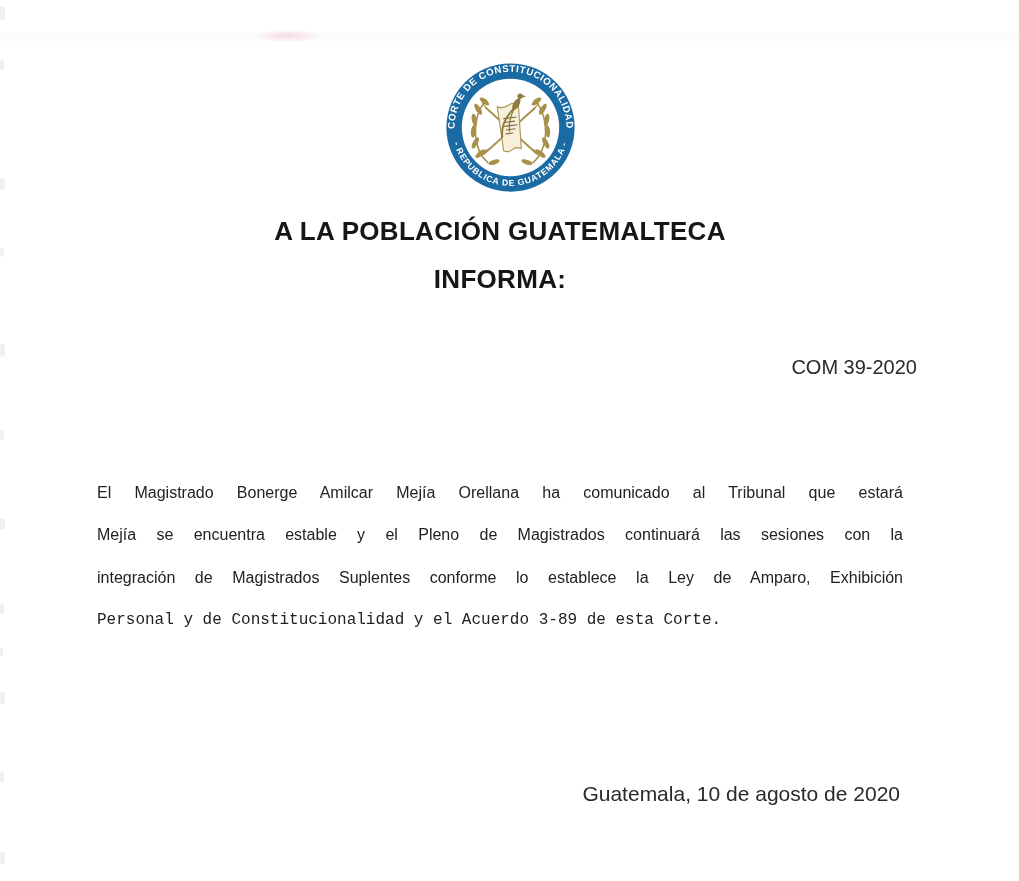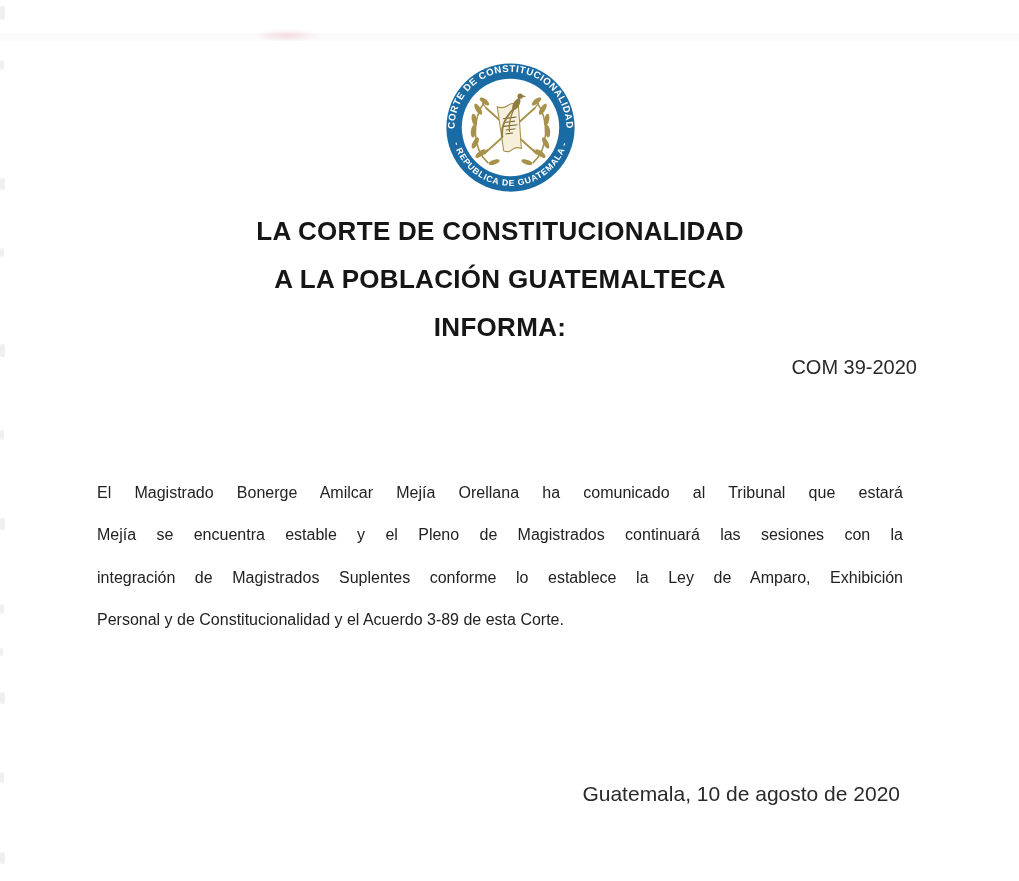--- a/index.html
+++ b/index.html
@@ -33,21 +33,21 @@
   .seal{position:absolute;left:443px;top:59px;width:135px;height:137px;}
 
   .title-block{position:absolute;left:0;top:207px;width:1000px;text-align:center;}
   .title-line{font-weight:bold;font-size:26px;line-height:48px;letter-spacing:0.3px;color:#161616;}
 
   .com-ref{position:absolute;top:355px;right:102px;font-size:20px;line-height:24px;color:#2a2a2a;}
 
   .body-par{position:absolute;left:97px;top:472px;width:806px;
     font-size:16px;color:#222;}
   .jline{line-height:42.4px;text-align:justify;text-align-last:justify;white-space:normal;}
-  .jline-last{line-height:42.4px;text-align:left;}
+  .jline-last{line-height:42.4px;text-align:left;font-family:Liberation Mono, monospace;}
 
   .date-line{position:absolute;top:782px;right:119px;font-size:21px;line-height:24px;color:#2a2a2a;}
 </style>
 </head>
 <body>
 
 <div class="page">
 
   <div class="scan-band"></div>
   <div class="pink-smudge"></div>
@@ -124,21 +124,20 @@
         <circle cx="80" cy="37.5" r="2.8"></circle>
         <path d="M82.5,36.5 l4,1 l-4,1.4 z"></path>
         <path d="M79,39 C 74,42 71,46 72,52 C 74.5,52.5 78,50 79.5,46 C 81,43 80.5,40.5 79,39 z"></path>
         <path d="M73,51 C 66,58 60,68 61.5,80" fill="none" stroke="#8f7c3e" stroke-width="2" stroke-linecap="round"></path>
         <path d="M74,50 C 70,58 68,66 69,74" fill="none" stroke="#8f7c3e" stroke-width="1.3" stroke-linecap="round"></path>
       </g>
     </g>
   </svg>
 
   <div class="title-block">
-    <div class="title-line">LA CORTE DE CONSTITUCIONALIDAD</div>
     <div class="title-line">A LA POBLACIÓN GUATEMALTECA</div>
     <div class="title-line">INFORMA:</div>
   </div>
 
   <div class="com-ref">COM 39-2020</div>
 
   <div class="body-par">
     <div class="jline">El Magistrado Bonerge Amilcar Mejía Orellana ha comunicado al Tribunal que estará</div>
     <div class="jline">Mejía se encuentra estable y el Pleno de Magistrados continuará las sesiones con la</div>
     <div class="jline">integración de Magistrados Suplentes conforme lo establece la Ley de Amparo, Exhibición</div>

